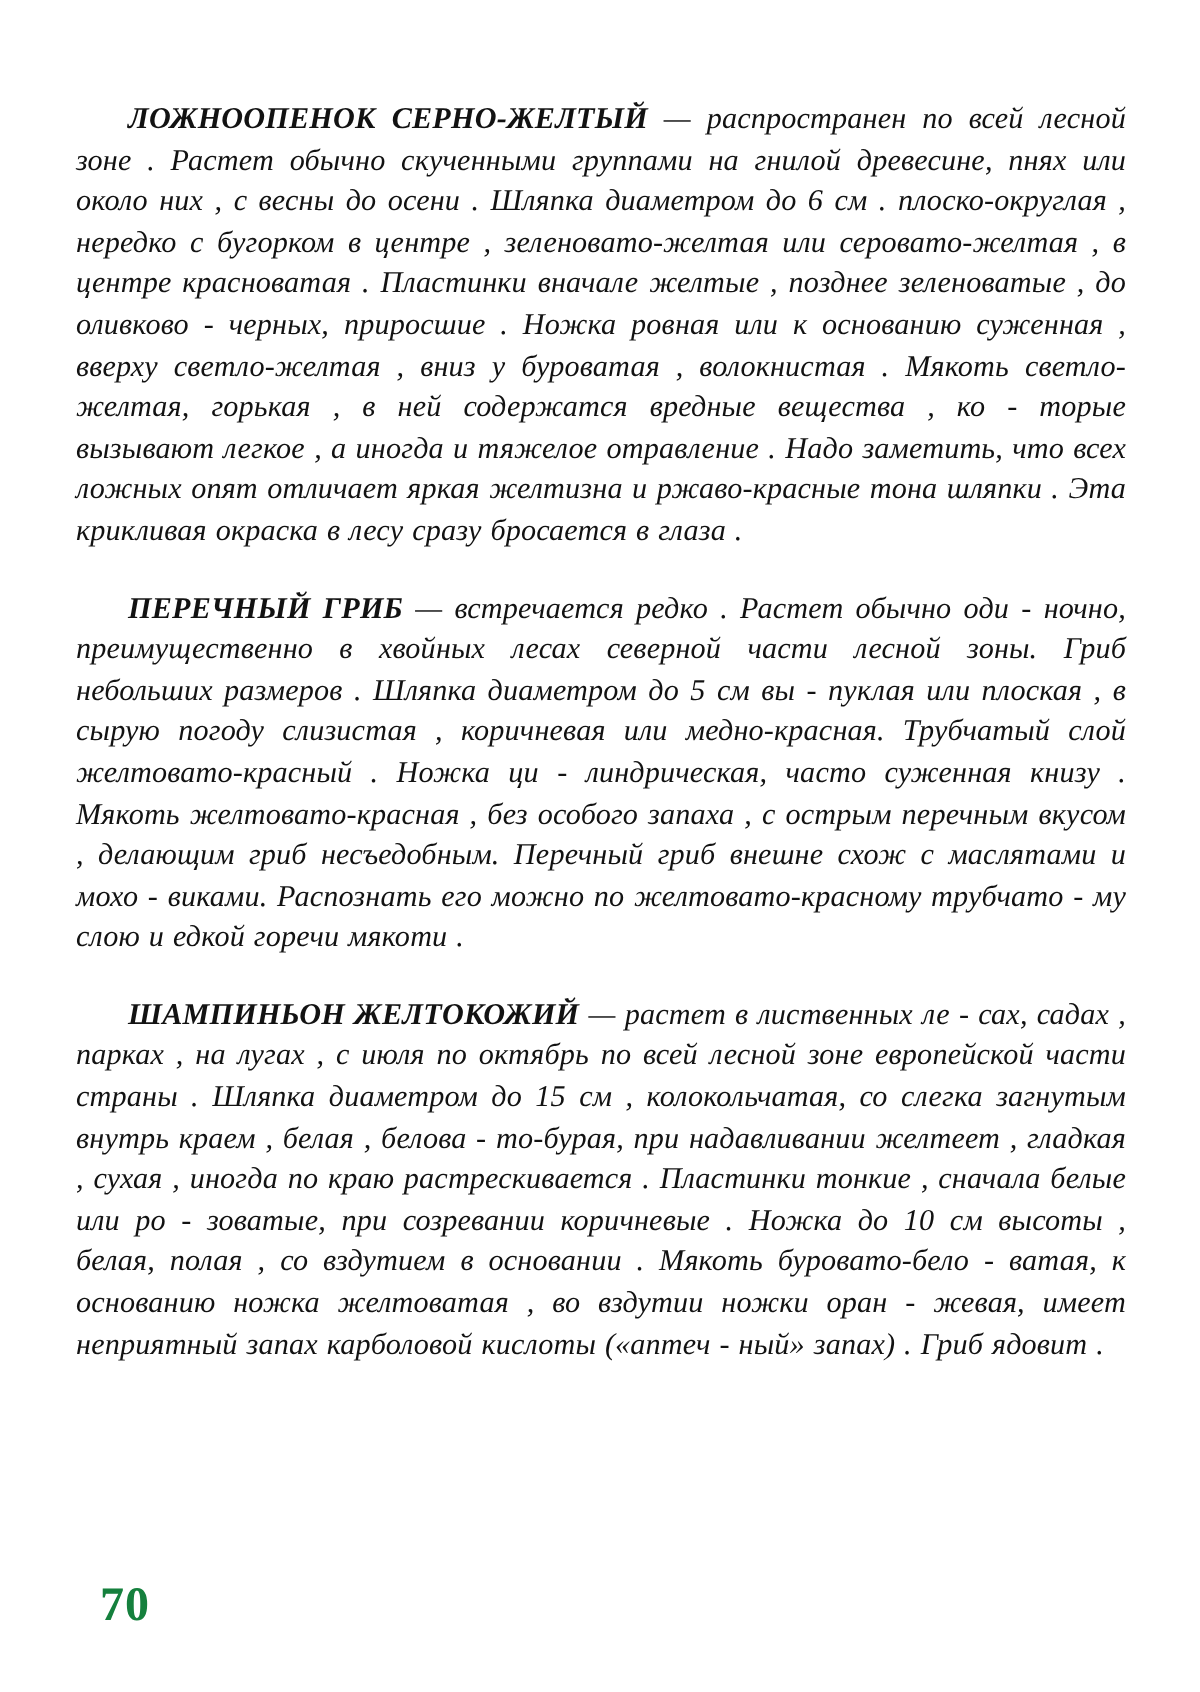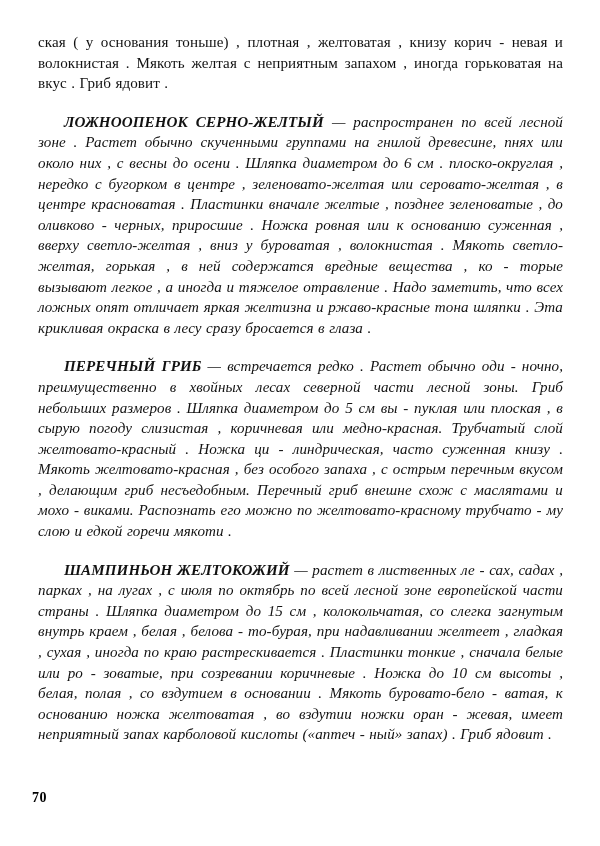--- a/index.html
+++ b/index.html
@@ -63,36 +63,35 @@
     font-weight: bold;
     letter-spacing: 0.1px;
   }
 
   .dash {
     font-weight: normal;
   }
 
   .page-number {
     position: absolute;
-    left: 32px;
+    left: 50px;
     top: 790px;
-    font-size: 14px;
+    font-size: 24px;
     font-weight: bold;
-    color: #000000;
+    color: #15803d;
     letter-spacing: 0.5px;
   }
 </style>
 </head>
 <body>
 
 <div class="page">
 
   <div class="text-column">
 
-    <p class="para continuation">ская (  у основания тоньше) , плотная , желтоватая , книзу корич - невая и   волокнистая . Мякоть желтая с   неприятным запахом , иногда горьковатая на вкус . Гриб ядовит .</p>
 
     <p class="para species gap-before"><span class="species-name">ЛОЖНООПЕНОК СЕРНО-ЖЕЛТЫЙ</span><span class="dash"> — </span><span>распространен по всей лесной зоне . Растет обычно скученными группами на гнилой древесине, пнях или около них , с  весны до осени . Шляпка диаметром до 6  см . плоско-округлая , нередко с  бугорком в  центре , зеленовато-желтая или серовато-желтая , в  центре красноватая . Пластинки вначале желтые , позднее зеленоватые , до оливково - черных, приросшие . Ножка ровная или к  основанию суженная , вверху светло-желтая , вниз  у буроватая , волокнистая . Мякоть светло-желтая, горькая , в  ней содержатся вредные вещества , ко - торые вызывают легкое , а  иногда и  тяжелое отравление . Надо заметить, что всех ложных опят отличает яркая желтизна и ржаво-красные тона шляпки . Эта крикливая окраска в  лесу сразу бросается в  глаза .</span></p>
 
     <p class="para species gap-before"><span class="species-name">ПЕРЕЧНЫЙ ГРИБ</span><span class="dash"> — </span><span>встречается редко . Растет обычно оди - ночно, преимущественно в  хвойных лесах северной части лесной зоны. Гриб небольших размеров . Шляпка диаметром до 5  см вы - пуклая или плоская , в  сырую погоду слизистая , коричневая или медно-красная. Трубчатый слой желтовато-красный  . Ножка ци - линдрическая, часто суженная книзу . Мякоть желтовато-красная , без особого запаха , с  острым перечным вкусом , делающим гриб несъедобным. Перечный гриб внешне схож с  маслятами и  мохо - виками. Распознать его можно по желтовато-красному трубчато - му слою и  едкой горечи мякоти .</span></p>
 
     <p class="para species gap-before"><span class="species-name">ШАМПИНЬОН ЖЕЛТОКОЖИЙ</span><span class="dash"> — </span><span>растет в  лиственных ле - сах, садах , парках , на лугах , с  июля по октябрь по всей лесной зоне европейской части страны . Шляпка диаметром до 15 см , колокольчатая, со слегка загнутым внутрь краем , белая , белова - то-бурая, при надавливании желтеет , гладкая , сухая , иногда по краю растрескивается . Пластинки тонкие , сначала белые или ро - зоватые, при созревании коричневые . Ножка до 10 см высоты , белая, полая , со вздутием в  основании . Мякоть буровато-бело - ватая, к  основанию ножка желтоватая , во вздутии ножки оран - жевая, имеет неприятный запах карболовой кислоты («аптеч  - ный» запах) . Гриб ядовит .</span></p>
 
   </div>
 
   <div class="page-number">70</div>

